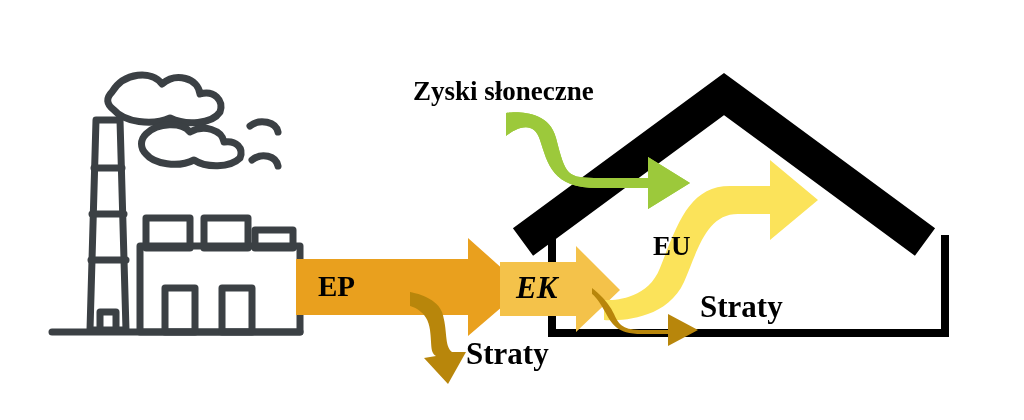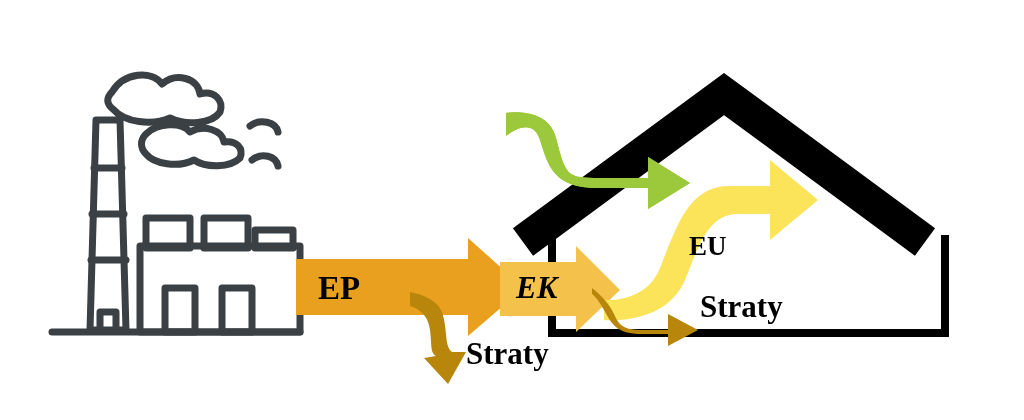--- a/index.html
+++ b/index.html
@@ -24,23 +24,23 @@
   }
   .lbl {
     position: absolute;
     font-family: "Liberation Serif", serif;
     font-weight: bold;
     color: #000000;
     white-space: nowrap;
     line-height: 1;
   }
   #lbl-zyski { left: 413px; top: 78px; font-size: 27px; }
-  #lbl-ep    { left: 318px; top: 272px; font-size: 33px; }
+  #lbl-ep    { left: 318px; top: 272px; font-size: 29px; }
   #lbl-ek    { left: 516px; top: 272px; font-size: 31px; font-style: italic; }
-  #lbl-eu    { left: 653px; top: 233px; font-size: 27px; margin-left: 36px; }
+  #lbl-eu    { left: 653px; top: 233px; font-size: 27px; }
   #lbl-straty1 { left: 466px; top: 338px; font-size: 31px; }
   #lbl-straty2 { left: 700px; top: 291px; font-size: 31px; }
 </style>
 </head>
 <body>
 
 <div id="stage">
 
   <svg class="layer" viewBox="0 0 1024 420">
 
@@ -126,19 +126,20 @@
                C592 288 608 300 614 314
                C620 328 626 330 646 330
                L668 330 L668 314 L698 330 L668 346 L668 334
                L642 334
                C616 334 612 324 604 310
                C596 296 592 294 592 294 Z" fill="#b8860b" stroke="none"></path>
     </g>
 
   </svg>
 
+  <div class="lbl" id="lbl-zyski">Zyski słoneczne</div>
   <div class="lbl" id="lbl-ep">EP</div>
   <div class="lbl" id="lbl-ek">EK</div>
   <div class="lbl" id="lbl-eu">EU</div>
   <div class="lbl" id="lbl-straty1">Straty</div>
   <div class="lbl" id="lbl-straty2">Straty</div>
 
 </div>
 
 </body></html>

